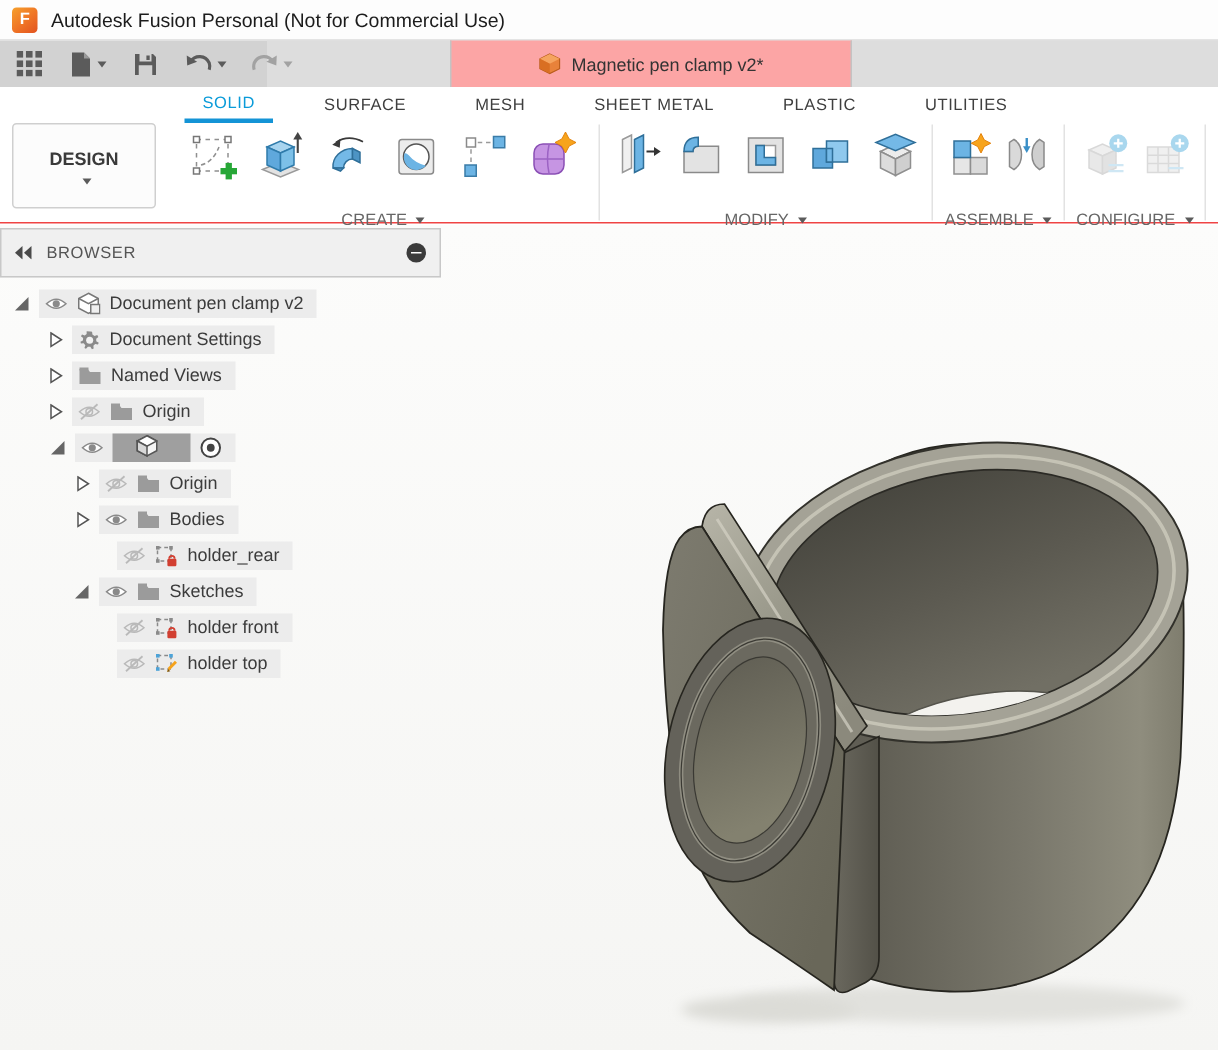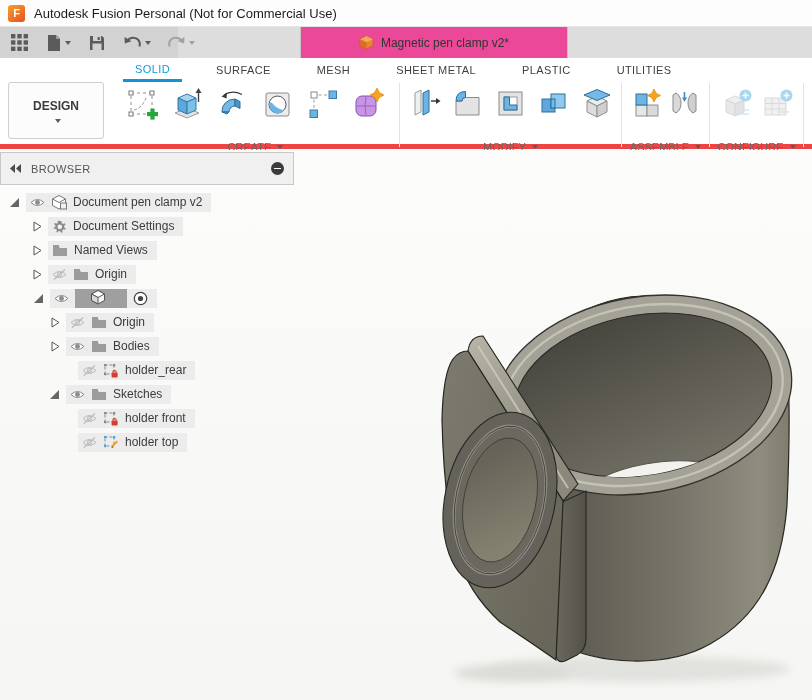--- a/index.html
+++ b/index.html
@@ -20,25 +20,25 @@
   .qat { height:31px; background:#d2d2d2; position:relative; }
   .tabstrip { position:absolute; left:178px; top:0; bottom:0; right:0; background:#dddddd; }
   .qat-left { position:absolute; left:0; top:0; bottom:0; display:flex; align-items:center; padding-left:8px; }
   .qat-btn { display:flex; align-items:center; justify-content:center; height:26px; padding:0 3px; }
   .qat-btn svg { display:block; }
   .caret { width:0; height:0; border-left:3.5px solid transparent; border-right:3.5px solid transparent;
     border-top:4px solid #5b5b5b; display:inline-block; margin-left:3px; }
   .caret.dim { border-top-color:#a2a2a2; }
   .gap12 { width:12px; } .gap10 { width:10px; }
   .doc-tab { position:absolute; left:300px; top:0; height:31px; width:268px; box-sizing:border-box;
-    background:#ec4899; border-left:1px solid #c3c3c3; border-right:1px solid #c3c3c3;
+    background:#fca5a5; border-left:1px solid #c3c3c3; border-right:1px solid #c3c3c3;
     display:flex; align-items:center; justify-content:center; gap:7px; font-size:12px; color:#333; }
 
   
-  .ribbon { height:91px; background:#ffffff; border-bottom:5px solid #ef4444; position:relative; box-sizing:border-box; }
+  .ribbon { height:91px; background:#ffffff; border-bottom:1px solid #ef4444; position:relative; box-sizing:border-box; }
   .ribbon-tabs { position:absolute; left:112px; top:0; height:24px; display:flex; align-items:stretch; }
   .rtab { font-size:11px; letter-spacing:.4px; color:#3f3f3f; padding:0 23px; display:flex; align-items:center; }
   .rtab.active { color:#0a9bd9; border-bottom:3px solid #1494d6; padding:0 12px; margin:0 11px; }
   .workspace-btn { position:absolute; left:8px; top:24px; width:96px; height:57px; box-sizing:border-box;
     background:#fcfcfc; border:1px solid #cfcfcf; border-radius:3px;
     display:flex; align-items:center; justify-content:center; gap:6px;
     font-size:12px; font-weight:bold; color:#3a3a3a;flex-direction:column; }
   .groups { position:absolute; left:112px; top:25px; height:64px; display:flex; }
   .group { display:flex; flex-direction:column; align-items:center; border-right:1px solid #e2e2e2; box-sizing:border-box; }
   .g-create{width:288px;} .g-modify{width:222px;} .g-assemble{width:88px;} .g-configure{width:94px;}

